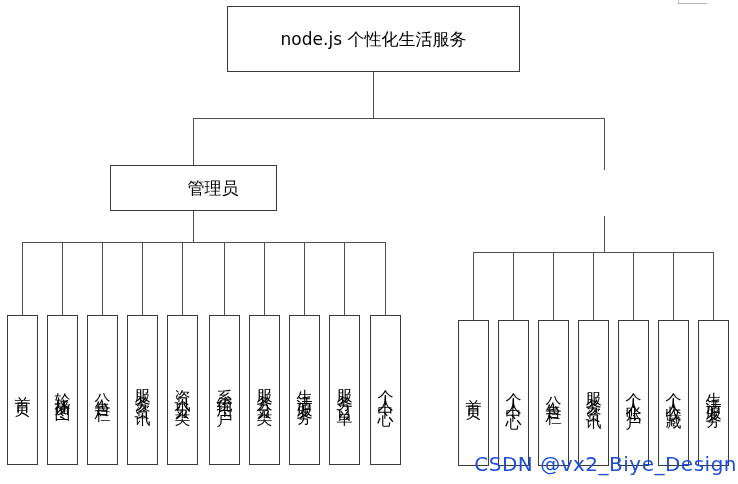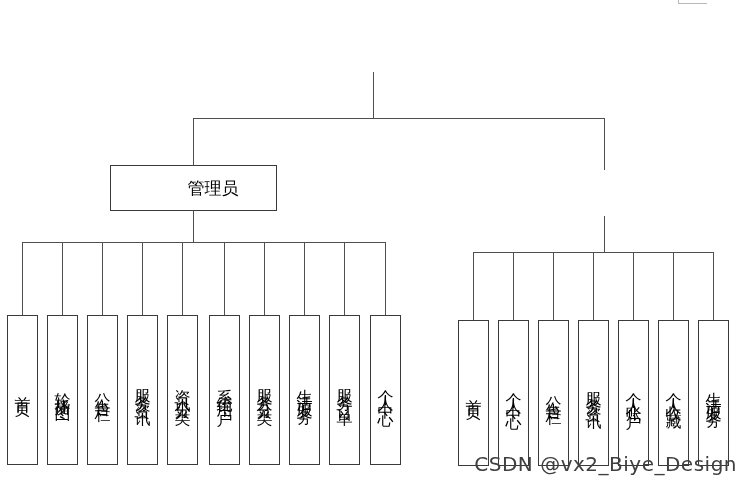--- a/index.html
+++ b/index.html
@@ -42,21 +42,21 @@
     text-orientation: upright;
     letter-spacing: 7px;
     line-height: 1;
     white-space: nowrap;
   }
   .watermark {
     position: absolute;
     top: 452px;
     right: 1px;
     font-size: 20px;
-    color: #404040;
+    color: #1d4ed8;
     letter-spacing: 0.5px;
     z-index: 5;
     pointer-events: none;
   }
   .frag { position: absolute; background: #b8b8b8; }
 </style>
 </head>
 <body>
 
 <div class="canvas">
@@ -82,20 +82,23 @@
   <div class="line v" style="left:604px;top:216px;height:36px"></div>
   <div class="line h" style="left:473px;top:252px;width:241px"></div>
   <div class="line v" style="left:473px;top:252px;height:68px"></div>
   <div class="line v" style="left:513px;top:252px;height:68px"></div>
   <div class="line v" style="left:553px;top:252px;height:68px"></div>
   <div class="line v" style="left:593px;top:252px;height:68px"></div>
   <div class="line v" style="left:633px;top:252px;height:68px"></div>
   <div class="line v" style="left:673px;top:252px;height:68px"></div>
   <div class="line v" style="left:713px;top:252px;height:68px"></div>
 
+  <div class="box root-box" style="left:227px;top:6px;width:293px;height:66px">
+    <span>node.js 个性化生活服务</span>
+  </div>
 
   <div class="box branch-box" style="left:110px;top:165px;width:167px;height:46px">
     <span>管理员</span>
   </div>
 
   <div class="box leaf" style="left:7px;top:315px;height:150px">
     <span class="vtxt">首页</span>
   </div>
   <div class="box leaf" style="left:47px;top:315px;height:150px">
     <span class="vtxt">轮播图</span>

